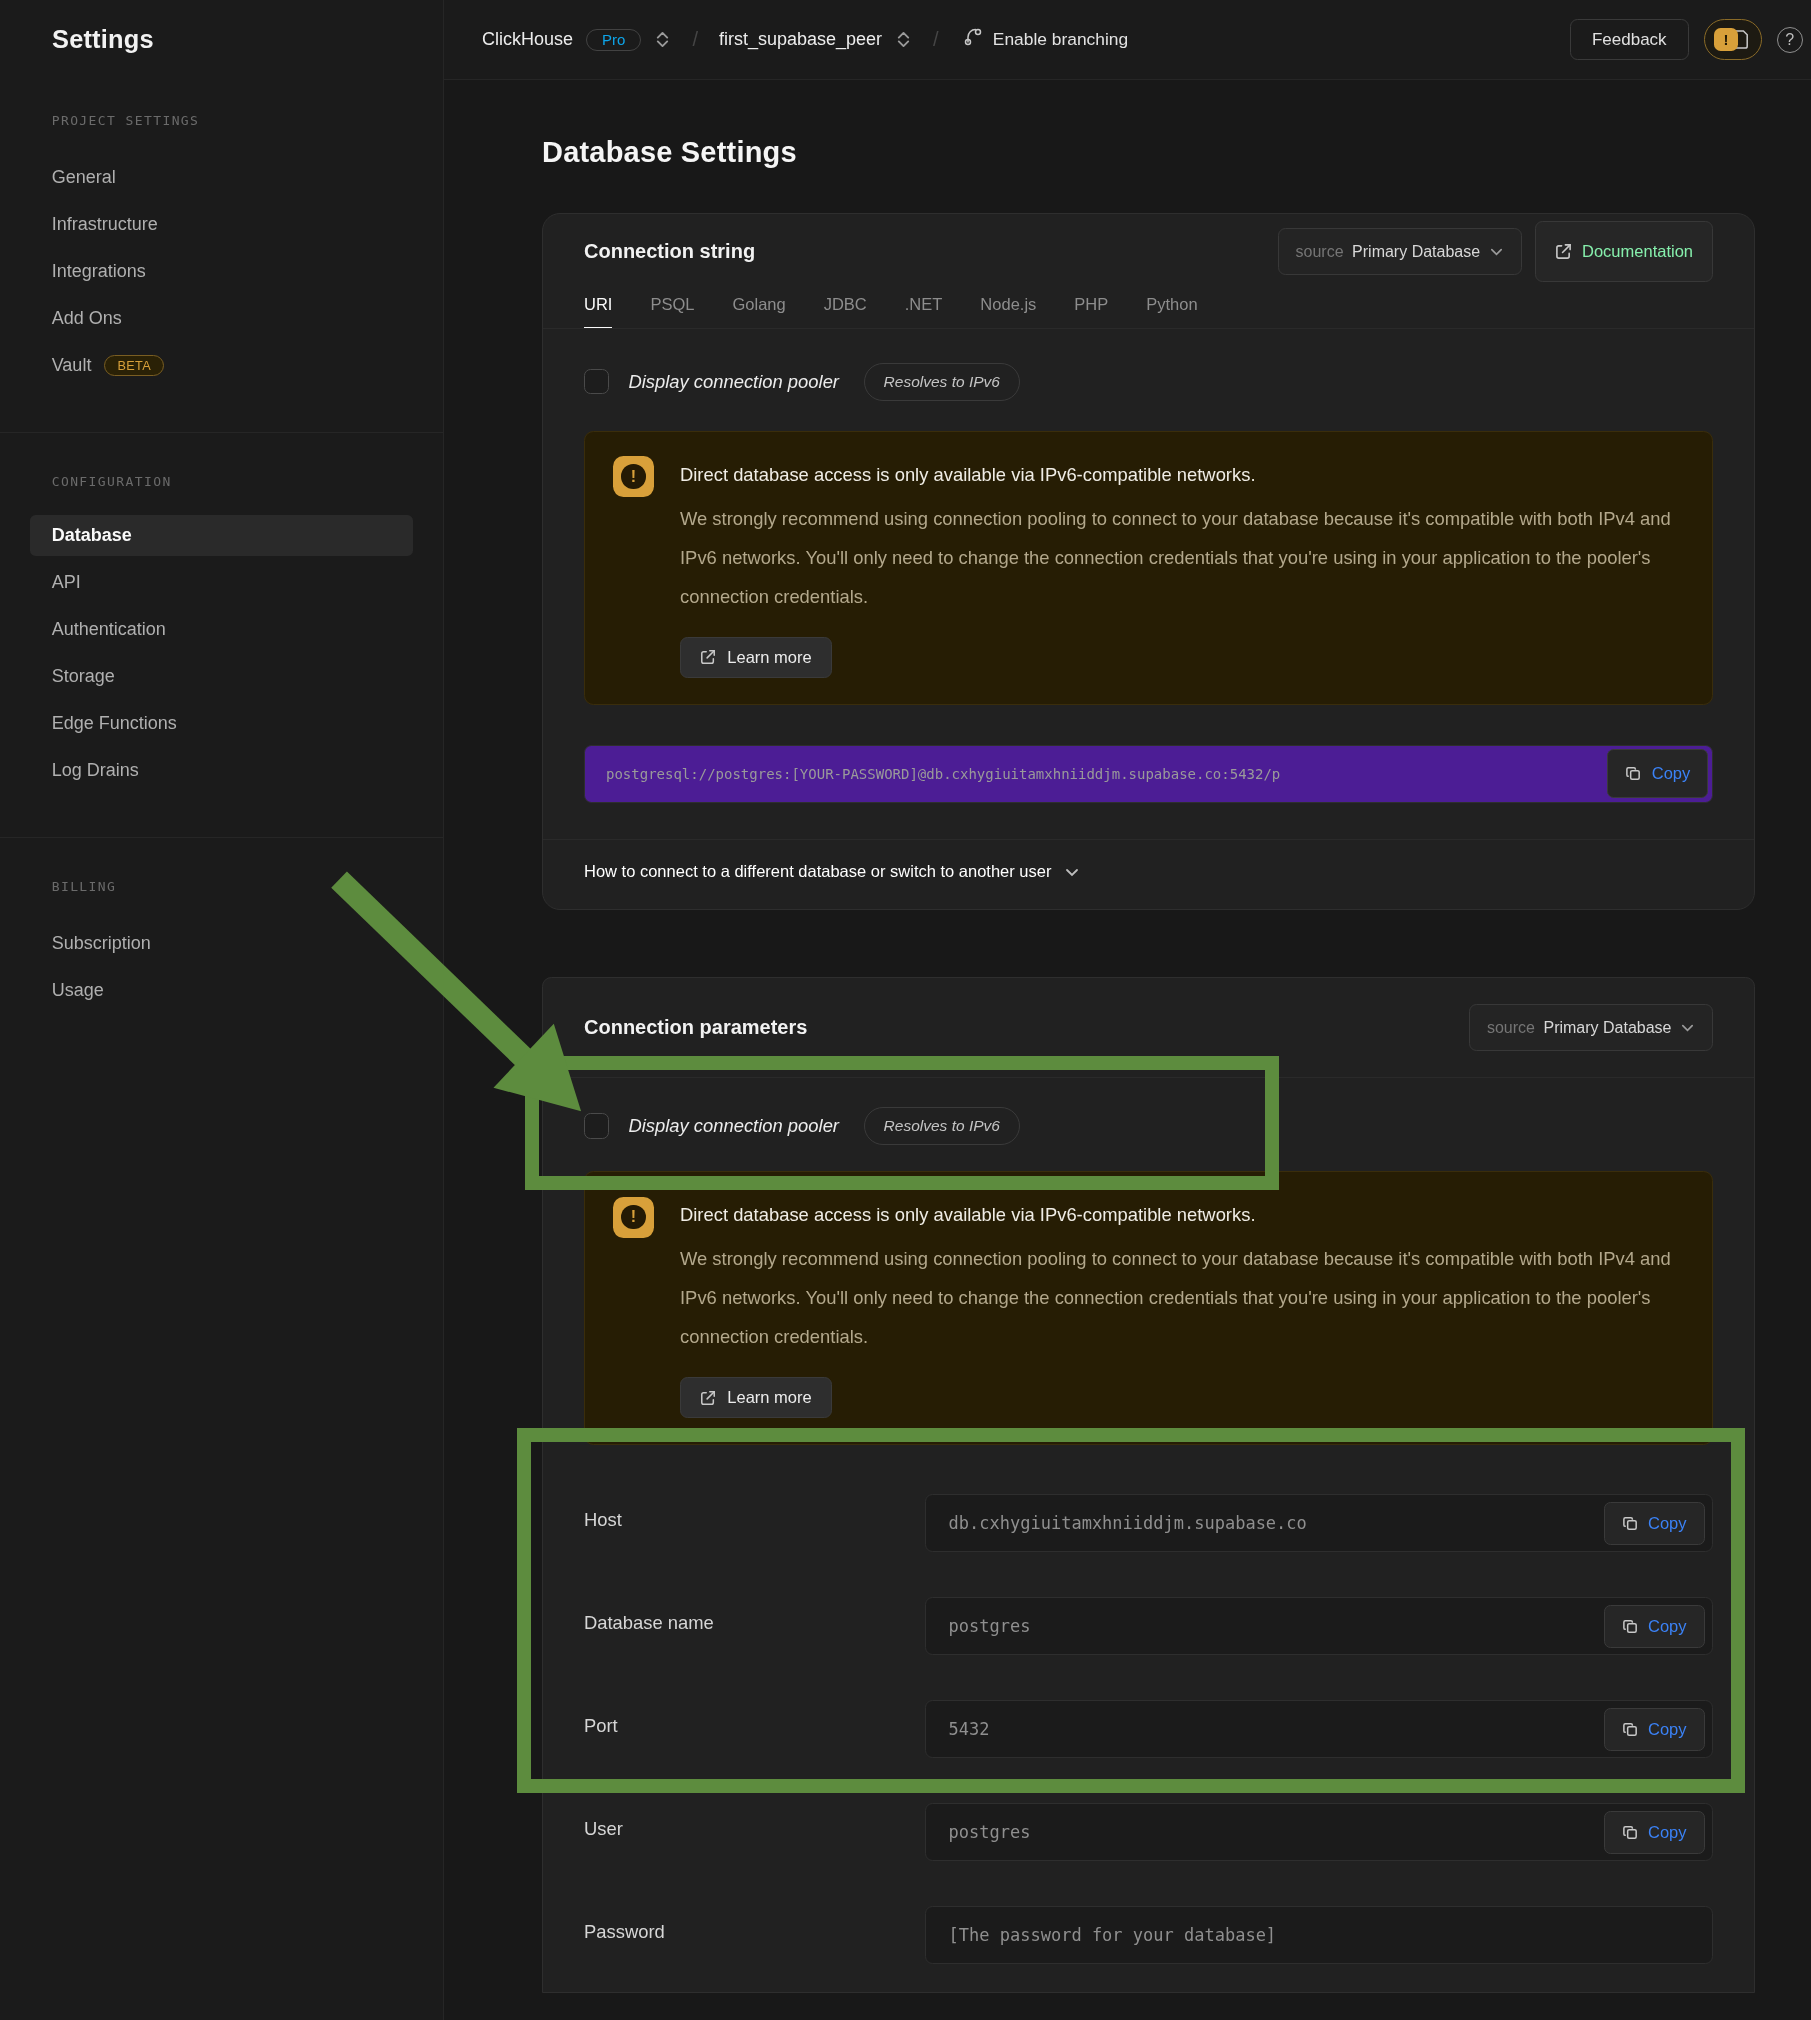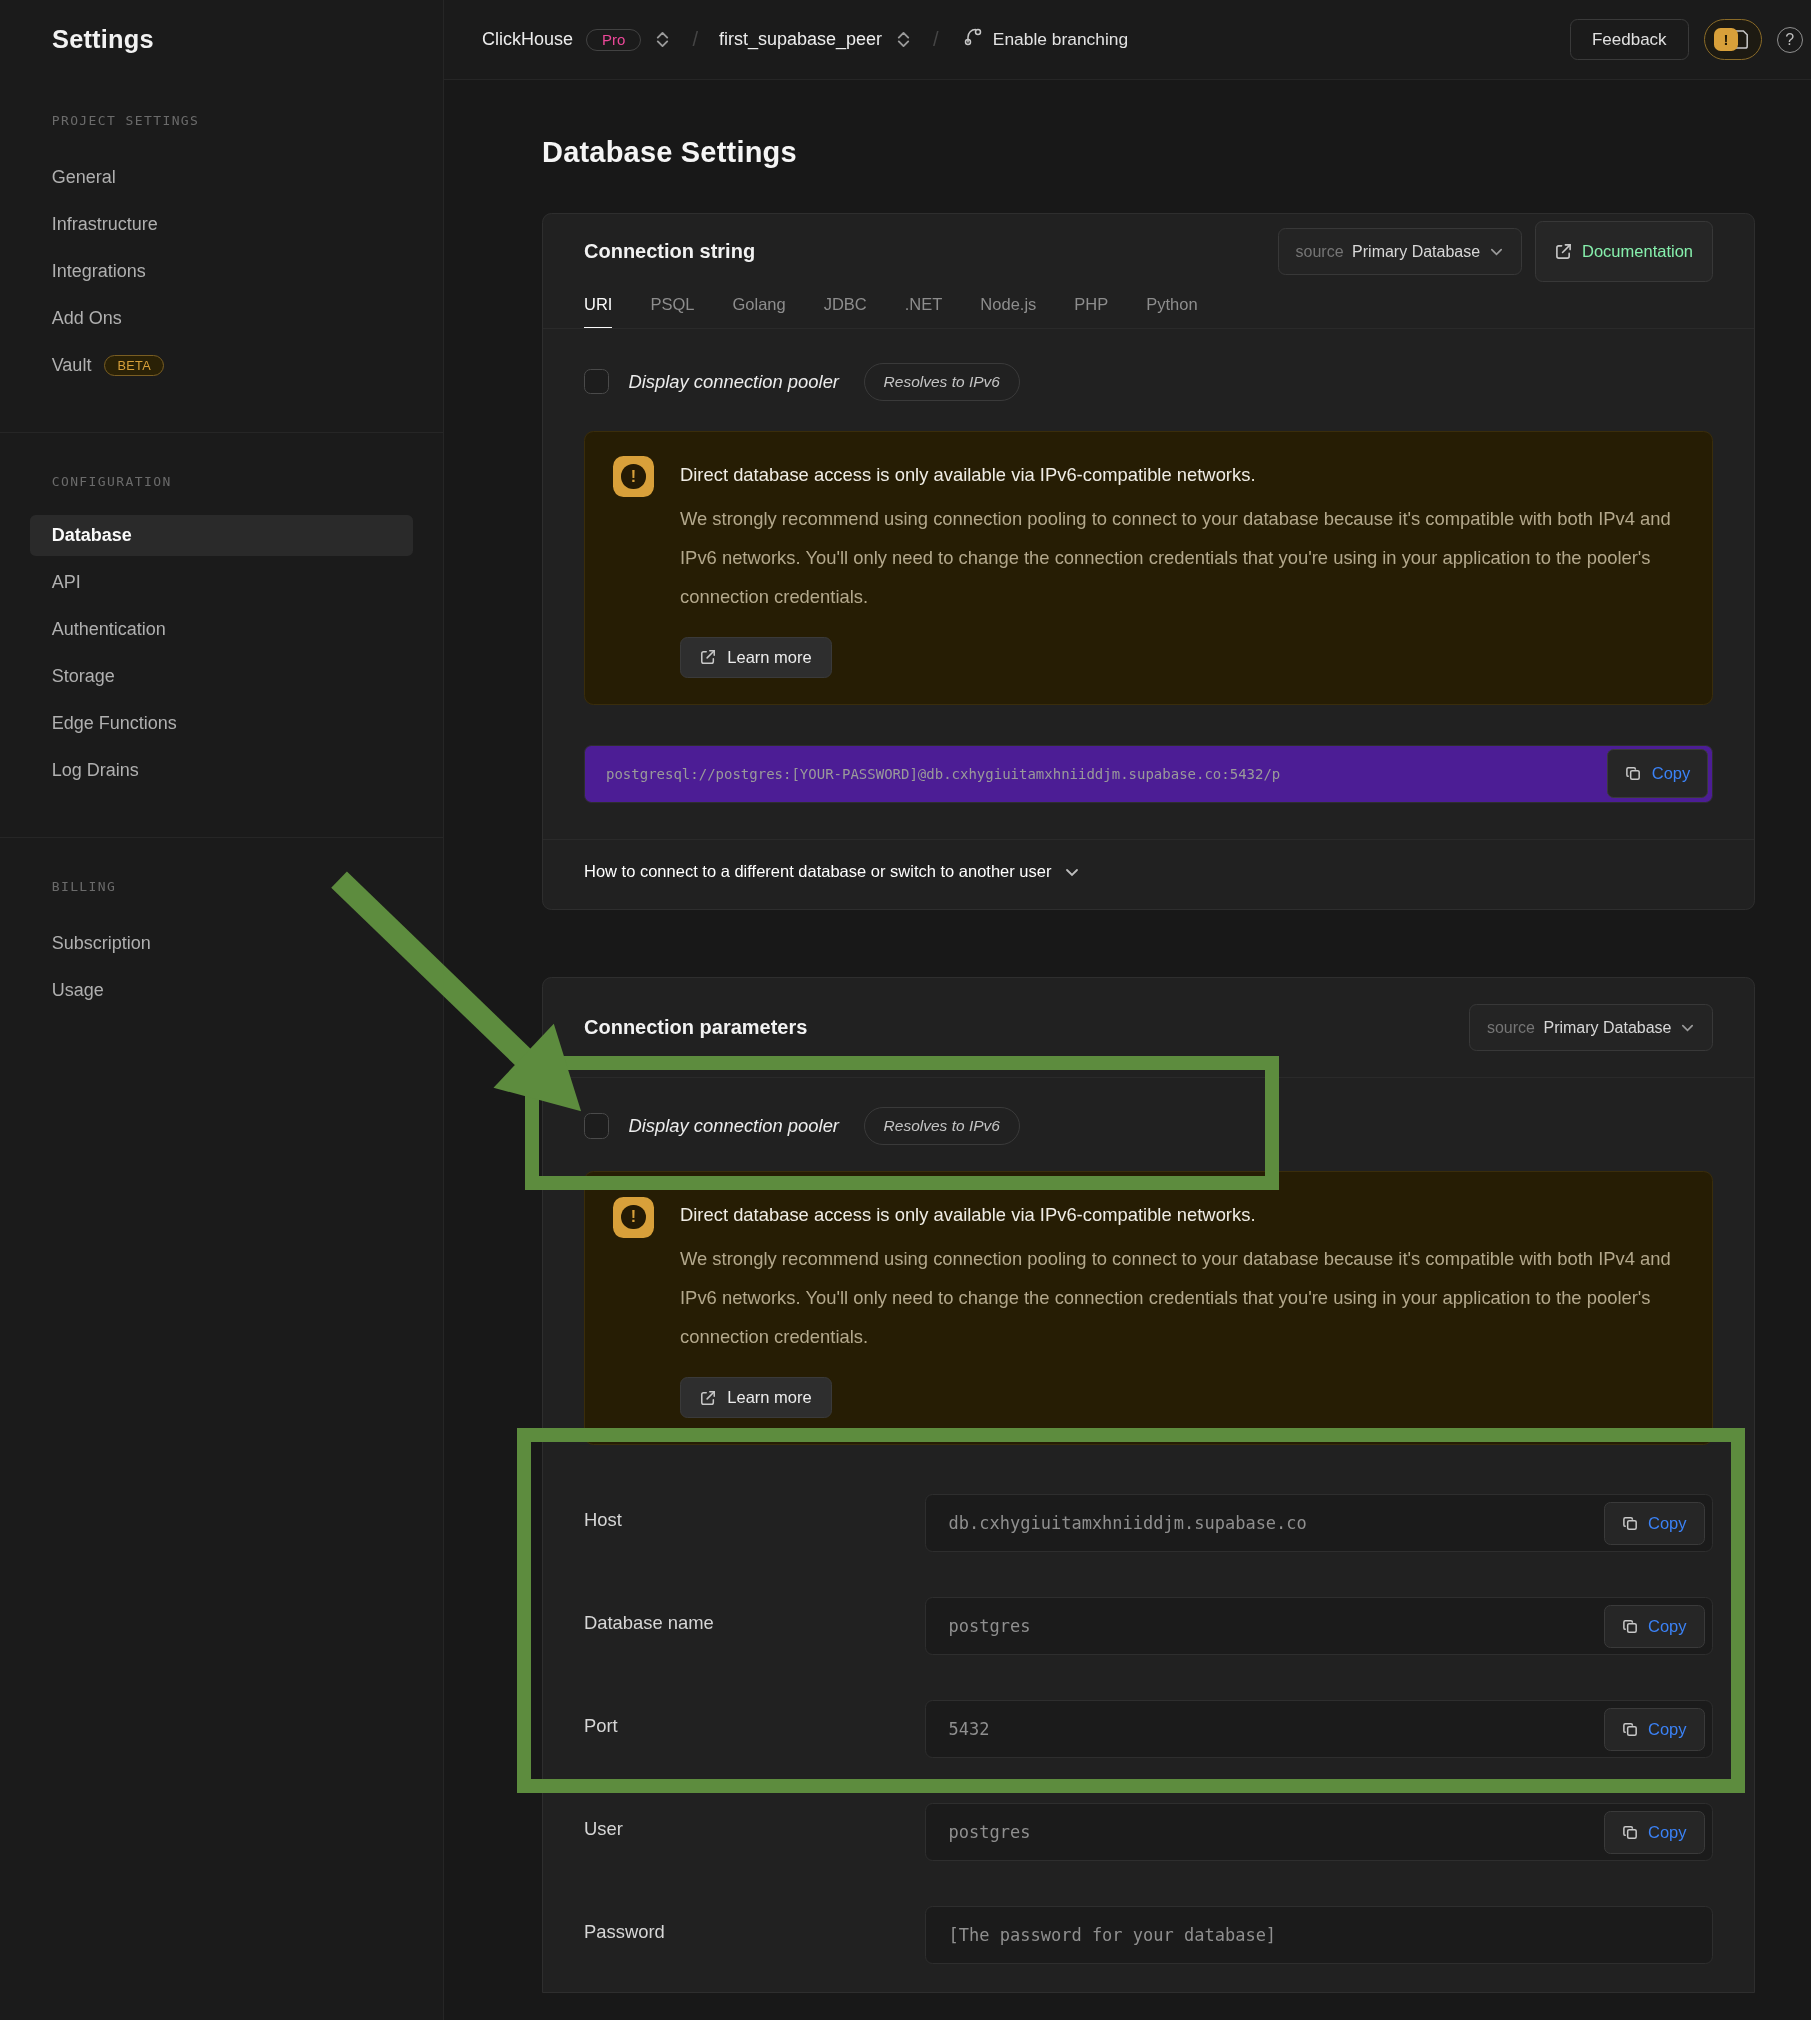--- a/index.html
+++ b/index.html
@@ -13,21 +13,21 @@
 
   
   header { position:absolute; top:0; left:0; right:0; height:80px;
     border-bottom:0.9px solid #262626; display:flex; align-items:center; background:#1b1b1b; }
   .hdr-left { width:444px; height:100%; display:flex; align-items:center;
     padding-left:52px; border-right:0.9px solid #262626; flex:none; }
   .hdr-left h1 { font-size:25.4px; font-weight:600; letter-spacing:0.2px; color:#f2f2f2; }
   .hdr-mid { flex:1; display:flex; align-items:center; padding-left:38px; gap:0; }
   .crumb-org { font-size:18px; color:#ededed; }
   .pill { border:0.9px solid #424242; border-radius:16px; height:22px; padding:0 15px;
-    display:inline-flex; align-items:center; font-size:15px; color:#ec4899; margin-left:13px; }
+    display:inline-flex; align-items:center; font-size:15px; color:#0ea5e9; margin-left:13px; }
   .sort-ic { margin-left:13px; color:#9a9a9a; display:inline-flex; }
   .crumb-sep { color:#454545; font-size:20px; margin:0 21px; font-weight:300; }
   .crumb-proj { font-size:18px; color:#ededed; }
   .branch-wrap { display:inline-flex; align-items:center; gap:9.4px; margin-left:3.8px;
     color:#e2e2e2; font-size:17.4px; }
   .hdr-right { display:flex; align-items:center; gap:15px; padding-right:9.4px; }
   .btn-outline { border:0.9px solid #3a3a3a; background:transparent; border-radius:7.5px;
     height:41px; padding:0 21px; font-size:17px; color:#e0e0e0; display:inline-flex;
     align-items:center; cursor:pointer; font-family:inherit; }
   .notif { width:58px; height:41px; border:1.4px solid #8a6b28; border-radius:21px;
@@ -49,21 +49,21 @@
   .side-item.active { background:#2a2a2a; color:#fafafa; font-weight:600; height:41px; margin:2.8px 0; }
   .beta { border:0.9px solid #7a5e22; background:#2a2106; color:#d8a03a; font-size:12.7px;
     border-radius:11.3px; padding:2.8px 12.2px; letter-spacing:0.3px; }
   .side-div { border-top:0.9px solid #262626; margin:0; }
 
   
   main { position:absolute; top:80px; left:444px; right:0; bottom:0; }
   .page-title { font-size:29px; font-weight:600; color:#f5f5f5; margin:56px 0 0 98px; letter-spacing:0.2px; }
   .card { width:1213px; margin-left:98px; background:#212121; border:0.9px solid #2e2e2e;
     border-radius:9.4px; }
-  .card1 { margin-top:44px; }
+  .card1 { margin-top:44px;border-radius:18px; }
   .card2 { margin-top:67px; border-bottom-left-radius:0; border-bottom-right-radius:0; border-bottom:0.9px solid #2e2e2e; }
   .card-head { height:75px; padding:0 41px; display:flex; align-items:center; justify-content:space-between; }
   .card2 .card-head { height:100px; border-bottom:0.9px solid #2a2a2a; }
   .card-title { font-size:20px; font-weight:600; color:#f2f2f2; }
   .head-right { display:flex; align-items:center; gap:13px; }
   .select { height:47px; border:0.9px solid #383838; background:#242424; border-radius:7.5px;
     display:inline-flex; align-items:center; gap:8.5px; padding:0 17px; cursor:pointer; }
   .select .src { color:#757575; font-size:16px; }
   .select .val { color:#d8d8d8; font-size:16px; }
   .btn-doc { height:61px; border:0.9px solid #383838; background:#262626; border-radius:7.5px;

